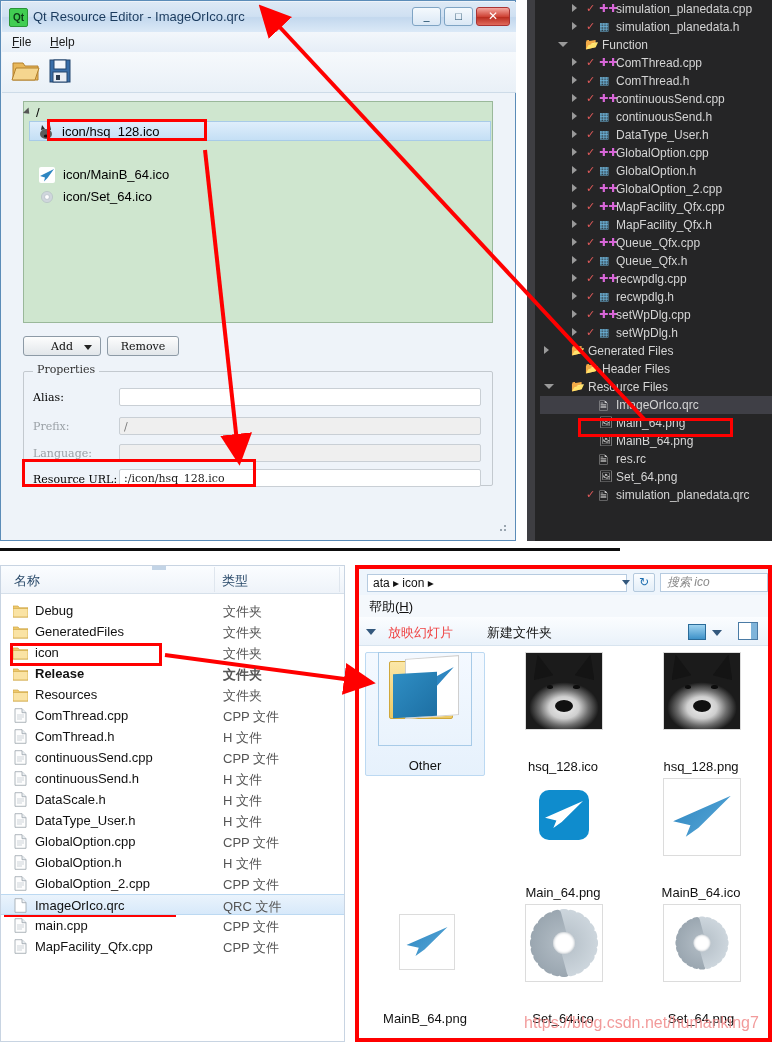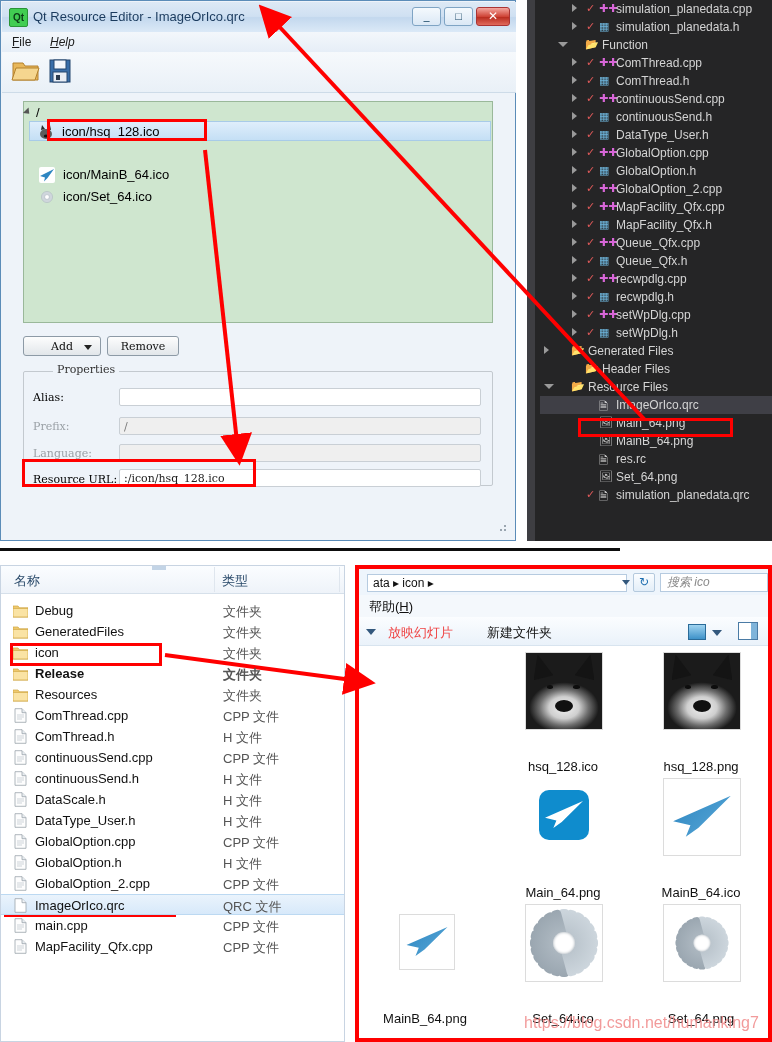--- a/index.html
+++ b/index.html
@@ -26,21 +26,21 @@
   .wbglyph{position:absolute;left:0;right:0;top:0;bottom:0;text-align:center;
      font-size:11px;line-height:17px;color:#12405f;}
   #wb-close .wbglyph{color:#fff;font-weight:bold;font-size:12px;}
   #wb-min .wbglyph{line-height:24px;}
 
   #qt-menubar{left:1px;top:31px;width:514px;height:20px;
      background:linear-gradient(to bottom,#f3f7fb,#e6eef7);border-bottom:1px solid #d4e0ec;}
   .menuitem{top:3px;font-size:12px;color:#1c1c1c;}
   .menuitem u{text-decoration:underline;}
   #mi-file{left:10px;}
-  #mi-help{left:48px;font-style:italic;}
+  #mi-help{left:48px;}
 
   #qt-toolbar{left:1px;top:51px;width:514px;height:40px;
      background:linear-gradient(to bottom,#f6f9fc,#e9f0f7);border-bottom:1px solid #cddbe8;}
   #tb-open{left:10px;top:56px;width:30px;height:28px;}
   #tb-save{left:46px;top:56px;width:26px;height:28px;}
 
   #qt-tree{left:22px;top:100px;width:470px;height:222px;background:#cfe6cf;
      border:1px solid #9ab89a;box-sizing:border-box;}
   #tree-root{left:35px;top:104px;font-size:13px;}
   #tree-arrow{left:24px;top:107px;width:0;height:0;border-left:5px solid #555;
@@ -59,21 +59,21 @@
      font-family:"DejaVu Serif","Liberation Serif",serif;font-size:11px;
      text-align:center;line-height:19px;color:#111;}
   #btn-add{left:22px;top:335px;width:78px;}
   #btn-add .caret{position:absolute;right:8px;top:8px;width:0;height:0;
      border-left:4px solid transparent;border-right:4px solid transparent;border-top:5px solid #222;}
   #btn-remove{left:106px;top:335px;width:72px;}
 
   #props-group{left:22px;top:370px;width:470px;height:115px;border:1px solid #c3c9cf;
      border-radius:2px;box-sizing:border-box;}
   #props-legend{left:32px;top:362px;background:#eef3f9;padding:0 4px;
-     font-family:"DejaVu Serif","Liberation Serif",serif;font-size:11px;color:#333;margin-left:20px;}
+     font-family:"DejaVu Serif","Liberation Serif",serif;font-size:11px;color:#333;}
   .prop-label{left:32px;font-family:"DejaVu Serif","Liberation Serif",serif;font-size:11px;}
   .prop-label.dim{color:#9aa0a6;}
   .prop-field{left:118px;width:362px;height:18px;border:1px solid #c9cfd5;
      border-radius:2px;box-sizing:border-box;font-family:"DejaVu Serif","Liberation Serif",serif;
      font-size:11px;padding-left:4px;line-height:17px;color:#222;}
   .prop-field.ro{background:#efefef;color:#777;}
   .prop-field.rw{background:#fff;}
   #lb-alias{top:390px;} #fd-alias{top:387px;}
   #lb-prefix{top:419px;} #fd-prefix{top:416px;}
   #lb-lang{top:446px;} #fd-lang{top:443px;}
@@ -493,20 +493,32 @@
 <div class="abs" id="ex-tb-caret"></div>
 <div class="abs" id="ex-tb-slide">放映幻灯片</div>
 <div class="abs" id="ex-tb-newfolder">新建文件夹</div>
 <div class="abs" id="ex-tb-preview"></div>
 <div class="abs" id="ex-tb-pvcaret"></div>
 <div class="abs" id="ex-tb-pane">
     <i></i>
   </div>
 
 <div class="abs" id="ex-grid">
+    <div class="cell sel" style="left: 2px; top: 2px;">
+      <div class="thumb">
+        <div class="folderbig">
+          <div class="back"></div>
+          <div class="sheet">
+            <i class="pl"></i>
+          </div>
+          <div class="front"></div>
+        </div>
+      </div>
+      <div class="cname">Other</div>
+    </div>
     <div class="cell" style="left: 140px; top: 2px;">
       <div class="thumb">
         <div class="shot">
           <div class="husky">
             <i class="eyeL"></i>
             <i class="eyeR"></i>
             <i class="snout"></i>
           </div>
         </div>
       </div>

